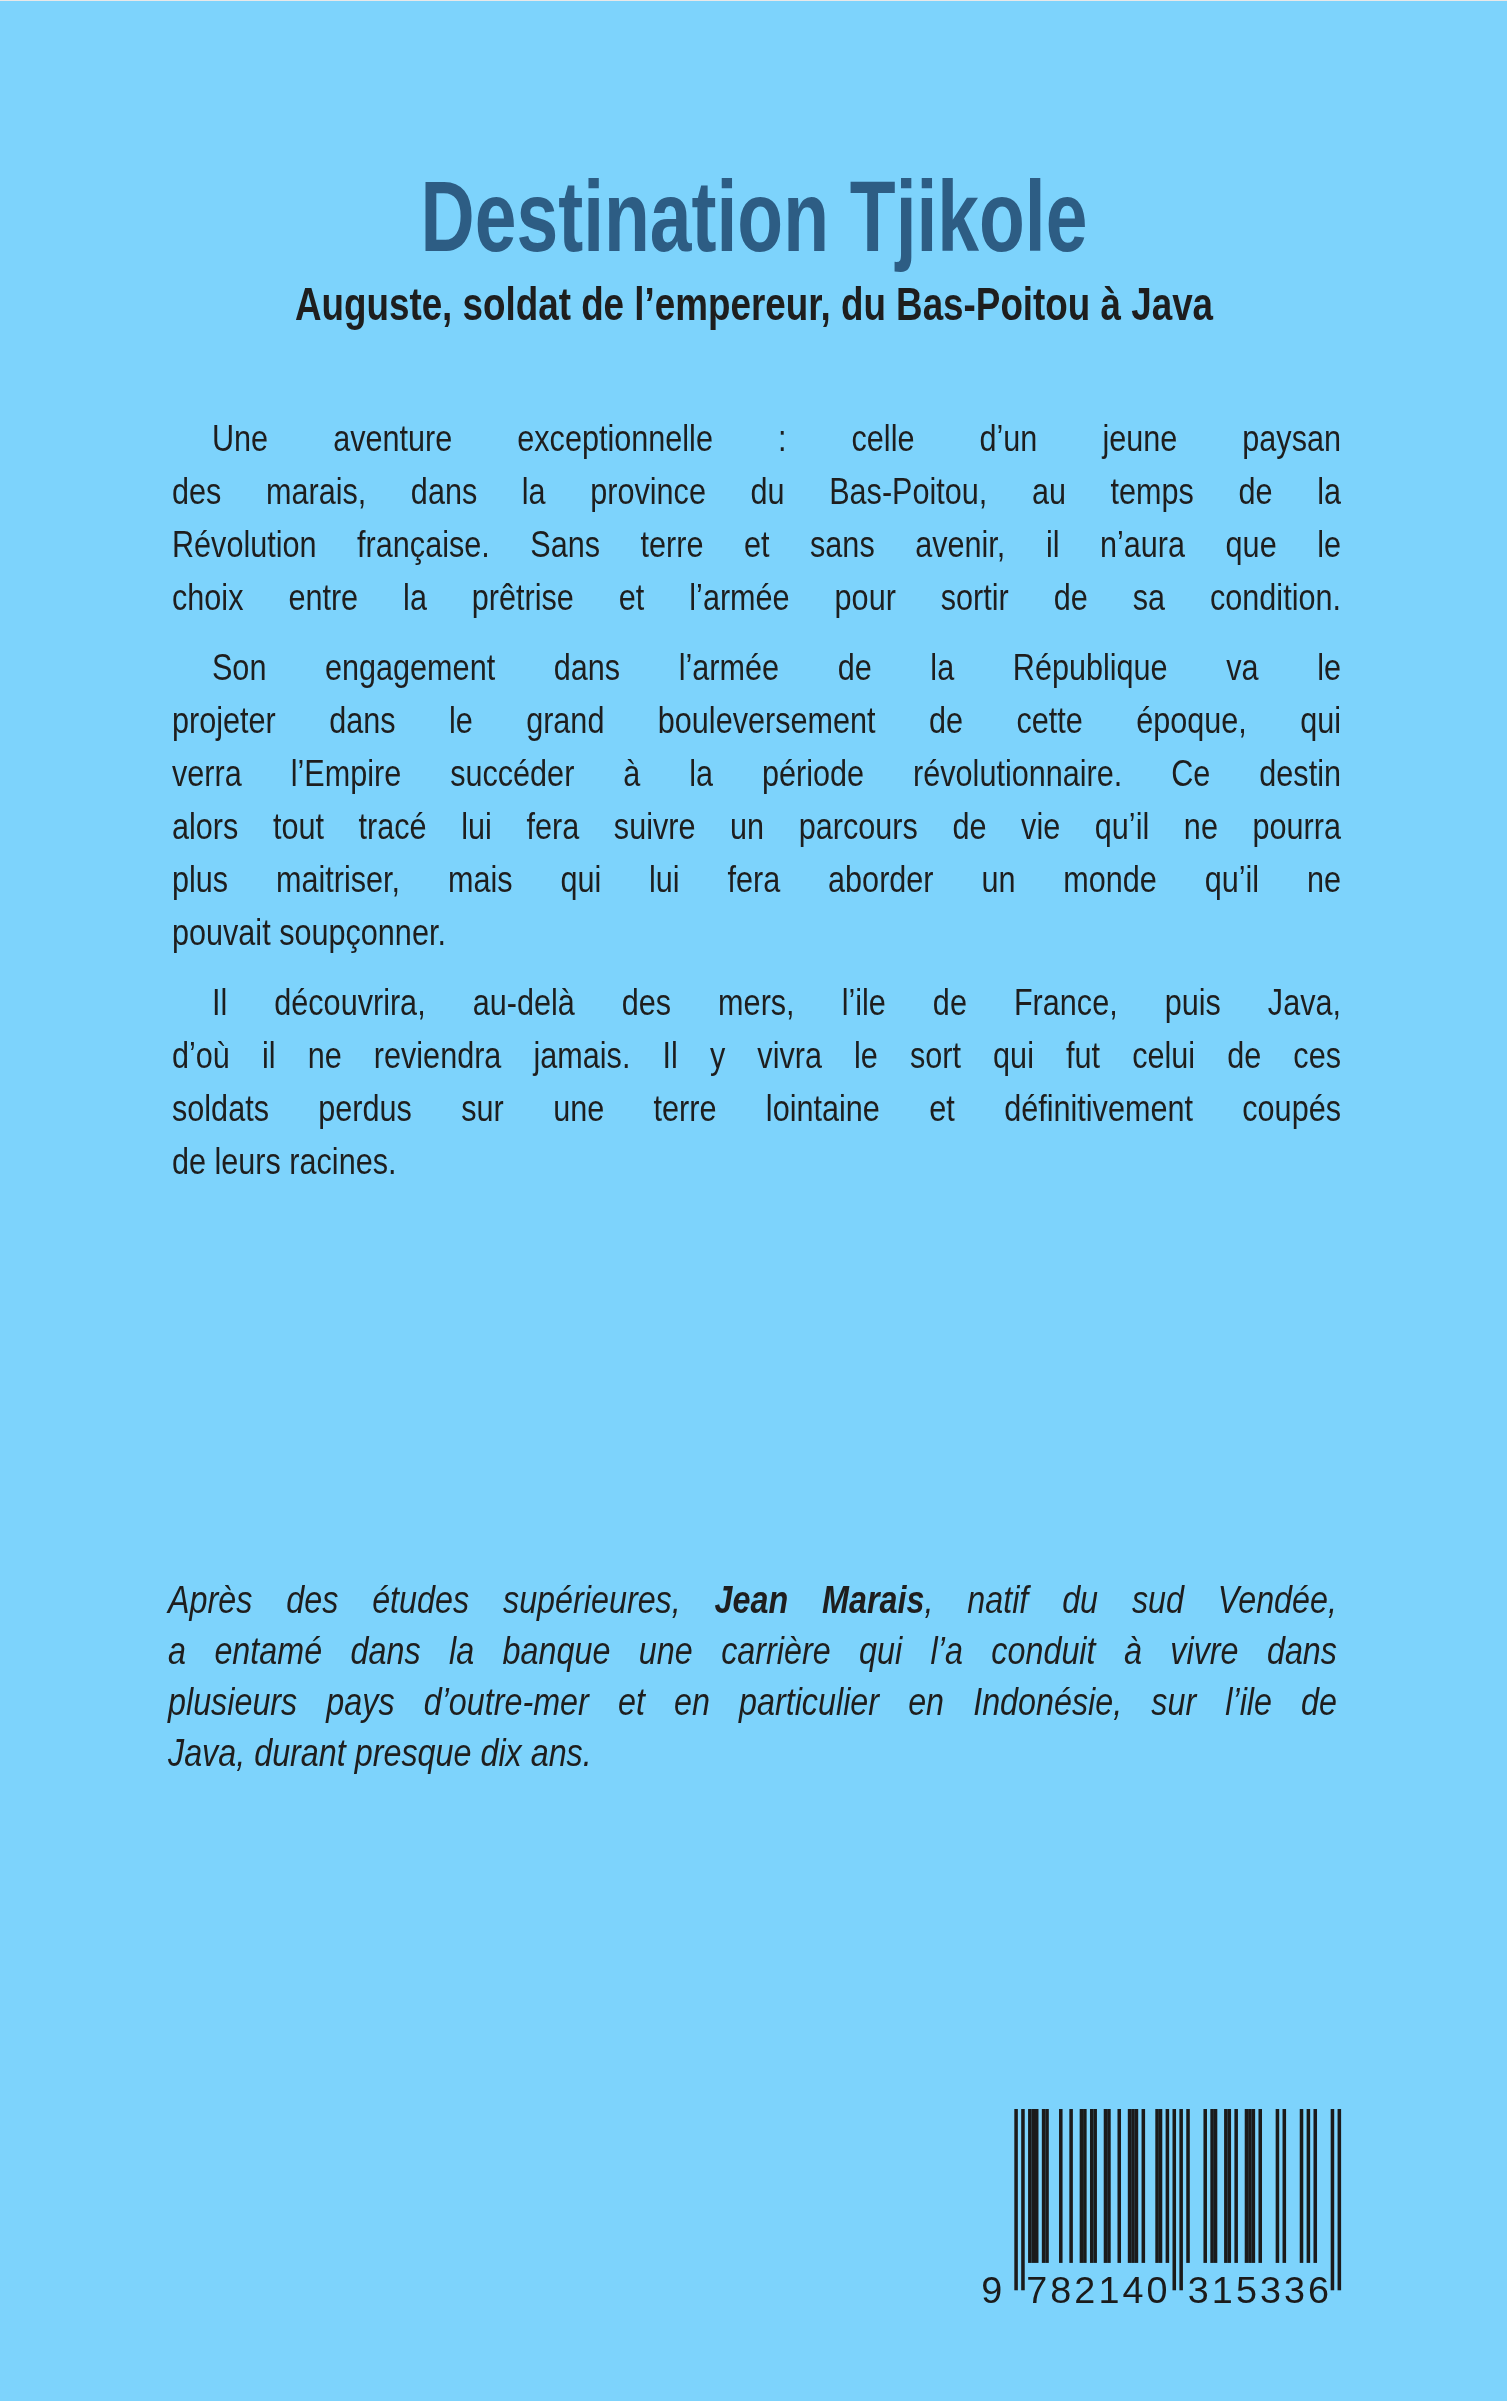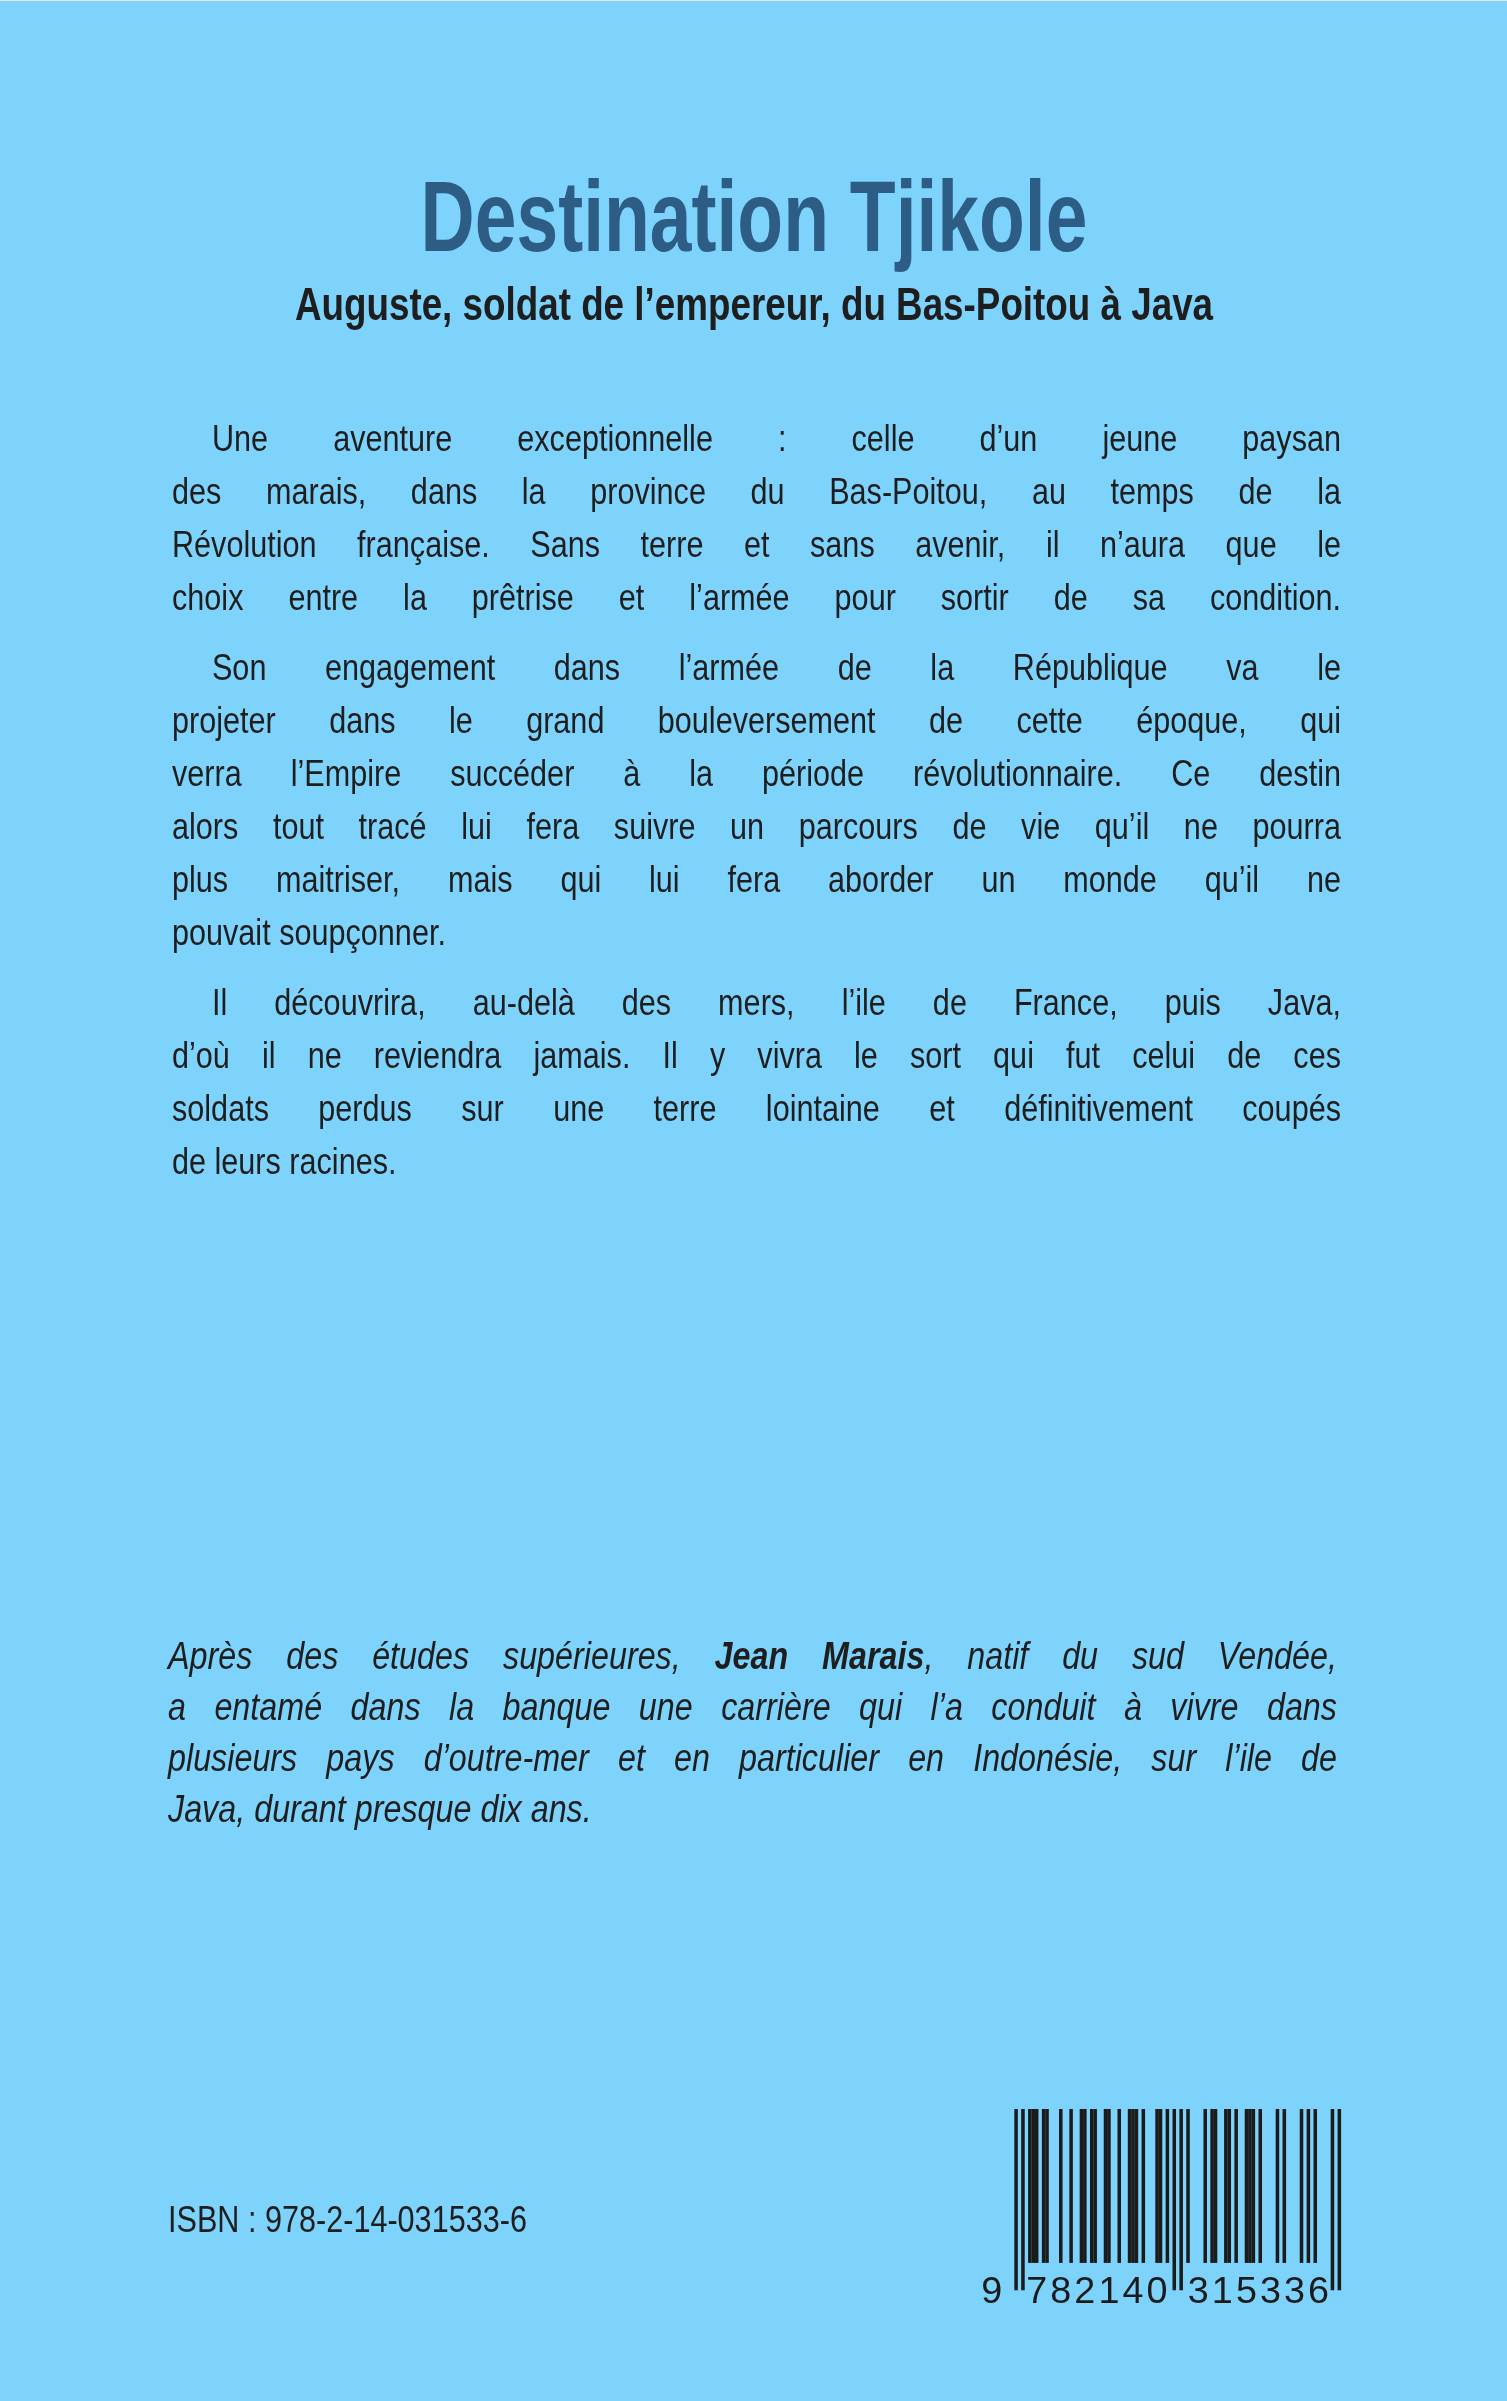--- a/index.html
+++ b/index.html
@@ -19,21 +19,21 @@
   .subtitle {
     position:absolute; left:0; right:0; top:242px;
     text-align:center; font-weight:700; font-size:46px; line-height:1;
     transform:scaleX(0.80); transform-origin:50% 0; white-space:nowrap;
   }
 
   .synopsis { position:absolute; left:172px; top:411px; width:1169px; }
   .synopsis .cond-l { font-size:36px; line-height:53px; }
   .para { margin:0 0 17px 0; }
 
-  .bio { position:absolute; left:168px; top:1630px; width:1169px; }
+  .bio { position:absolute; left:168px; top:1574px; width:1169px; }
   .bio .cond-l { font-size:38px; line-height:51px; font-style:italic; }
 
   .line { text-align:justify; text-align-last:justify; }
   .line.ragged { text-align:left; text-align-last:left; }
   .line.indent { padding-left:47px; }
 
   .credit { position:absolute; left:168px; top:2128px; width:1041px; }
   .credit .cond-l { font-size:33px; line-height:1.2; white-space:nowrap; }
   .isbn { position:absolute; left:168px; top:2197px; width:852px; }
   .isbn .cond-l { font-size:36px; line-height:1.2; white-space:nowrap; }
@@ -82,23 +82,20 @@
   <section class="bio">
     <div class="cond-l">
         <div class="line">Après des études supérieures, <b>Jean Marais</b>, natif du sud Vendée,</div>
         <div class="line">a entamé dans la banque une carrière qui l’a conduit à vivre dans</div>
         <div class="line">plusieurs pays d’outre-mer et en particulier en Indonésie, sur l’ile de</div>
         <div class="line ragged">Java, durant presque dix ans.</div>
       </div>
   </section>
 
 
-  <div class="isbn">
-    <div class="cond-l">ISBN : 978-2-14-031533-6</div>
-  </div>
 
 
   <div class="barcode">
     <svg id="barcode-svg" viewBox="0 0 390 215" xmlns="http://www.w3.org/2000/svg">
         <rect x="37.00" y="0" width="3.74" height="192"></rect>
         <rect x="44.28" y="0" width="3.74" height="192"></rect>
         <rect x="51.57" y="0" width="3.74" height="163"></rect>
         <rect x="55.21" y="0" width="3.74" height="163"></rect>
         <rect x="58.85" y="0" width="3.74" height="163"></rect>
         <rect x="66.14" y="0" width="3.74" height="163"></rect>

